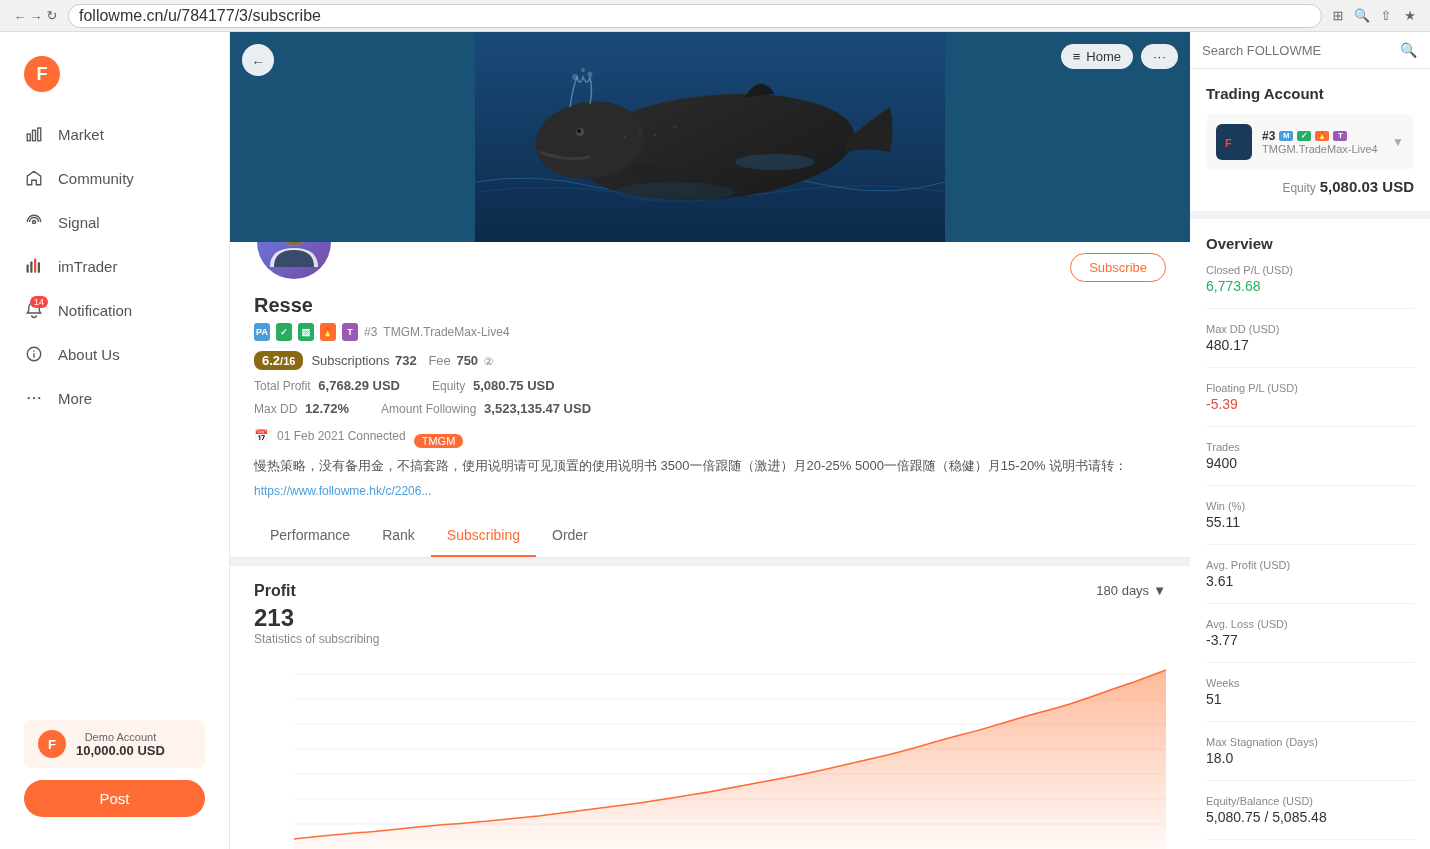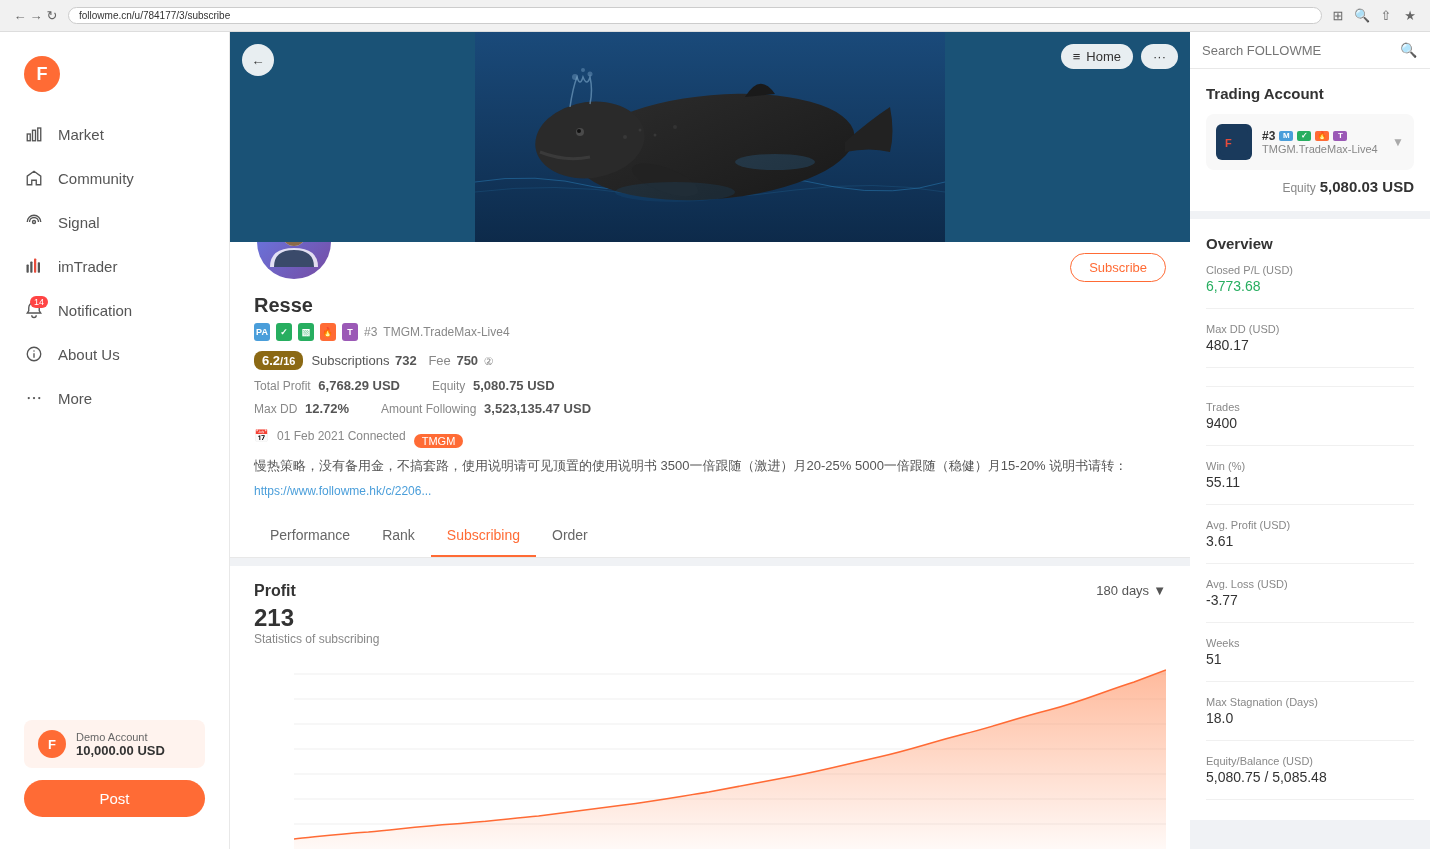--- a/index.html
+++ b/index.html
@@ -5,21 +5,21 @@
     * { box-sizing: border-box; margin: 0; padding: 0; }
     body { font-family: -apple-system, BlinkMacSystemFont, 'Segoe UI', sans-serif; background: #f0f2f5; display: flex; height: 849px; overflow: hidden; }
 
     
     .browser-bar {
       position: fixed; top: 0; left: 0; right: 0; height: 32px;
       background: #f1f1f1; border-bottom: 1px solid #ddd;
       display: flex; align-items: center; padding: 0 12px; z-index: 100;
       font-size: 12px; color: #333;
     }
-    .browser-bar .url { flex: 1; background: white; border: 1px solid #ccc; border-radius: 12px; padding: 2px 10px; font-size: 10px; color: #333; margin: 0 8px; }
+    .browser-bar .url { flex: 1; background: white; border: 1px solid #ccc; border-radius: 12px; padding: 2px 10px; font-size: 16px; color: #333; margin: 0 8px; }
     .browser-icons { display: flex; gap: 8px; align-items: center; }
     .browser-icon { width: 16px; height: 16px; display: flex; align-items: center; justify-content: center; color: #666; font-size: 13px; }
 
     
     .app-wrapper { display: flex; width: 1430px; height: 849px; padding-top: 32px; }
 
     
     .sidebar {
       width: 230px; background: white; border-right: 1px solid #e8e8e8;
       display: flex; flex-direction: column; padding: 16px 0; flex-shrink: 0;
@@ -38,21 +38,21 @@
       position: absolute; top: 8px; left: 30px;
       background: #ff4444; color: white; border-radius: 8px;
       font-size: 9px; padding: 1px 4px; min-width: 14px; text-align: center;
     }
     .sidebar-bottom { padding: 16px 24px; }
     .demo-account {
       background: #fff3ee; border-radius: 8px; padding: 10px 14px; margin-bottom: 12px;
       display: flex; align-items: center; gap: 10px;
     }
     .demo-logo { width: 28px; height: 28px; background: #ff6b35; border-radius: 50%; display: flex; align-items: center; justify-content: center; color: white; font-size: 13px; font-weight: bold; }
-    .demo-text { font-size: 12px; }
+    .demo-text { font-size: 12px; text-align: center; }
     .demo-text .account-name { color: #666; font-size: 11px; }
     .demo-text .account-amount { color: #333; font-weight: 600; font-size: 13px; }
     .post-btn { width: 100%; background: #ff6b35; color: white; border: none; border-radius: 20px; padding: 10px; font-size: 15px; cursor: pointer; font-weight: 500; }
 
     
     .main-content { flex: 1; overflow-y: auto; background: #f0f2f5; }
 
     
     .profile-container { background: white; margin: 0; }
     .profile-header { position: relative; }
@@ -502,20 +502,24 @@
           <div class="ov-value green">6,773.68</div>
         </div>
         <div class="divider"></div>
 
         <div class="overview-item">
           <div class="ov-label">Max DD (USD)</div>
           <div class="ov-value">480.17</div>
         </div>
         <div class="divider"></div>
 
+        <div class="overview-item">
+          <div class="ov-label">Floating P/L (USD)</div>
+          <div class="ov-value red">-5.39</div>
+        </div>
         <div class="divider"></div>
 
         <div class="overview-item">
           <div class="ov-label">Trades</div>
           <div class="ov-value">9400</div>
         </div>
         <div class="divider"></div>
 
         <div class="overview-item">
           <div class="ov-label">Win (%)</div>

